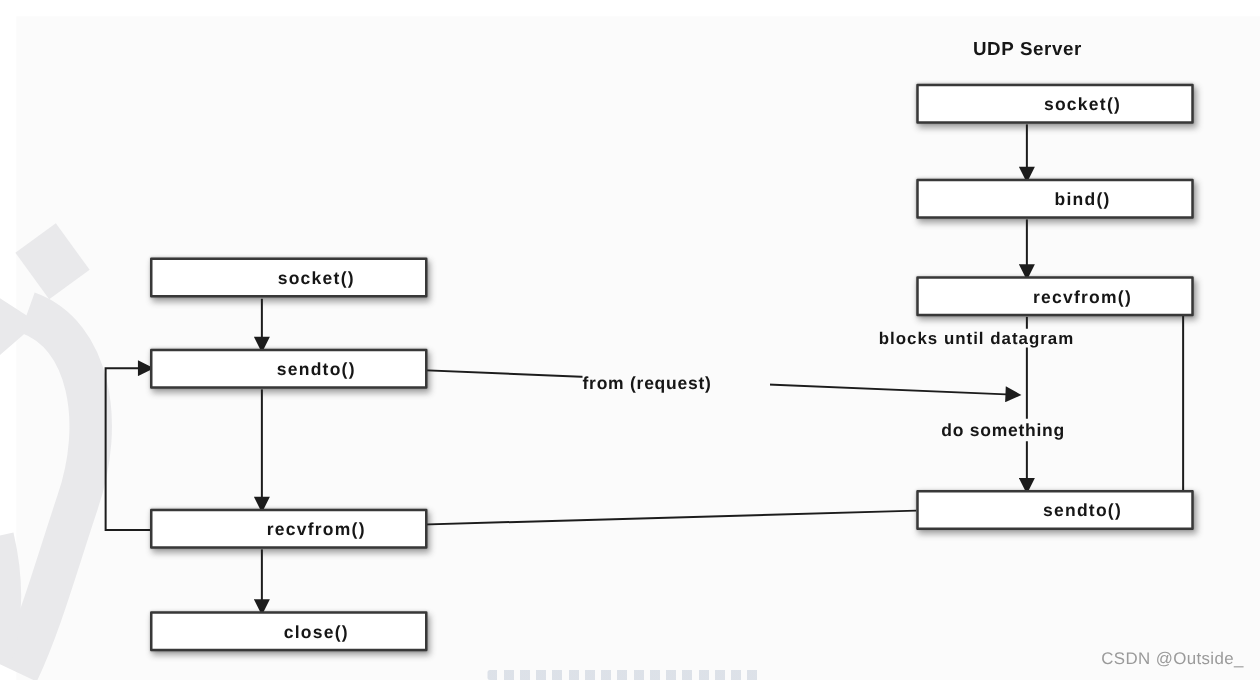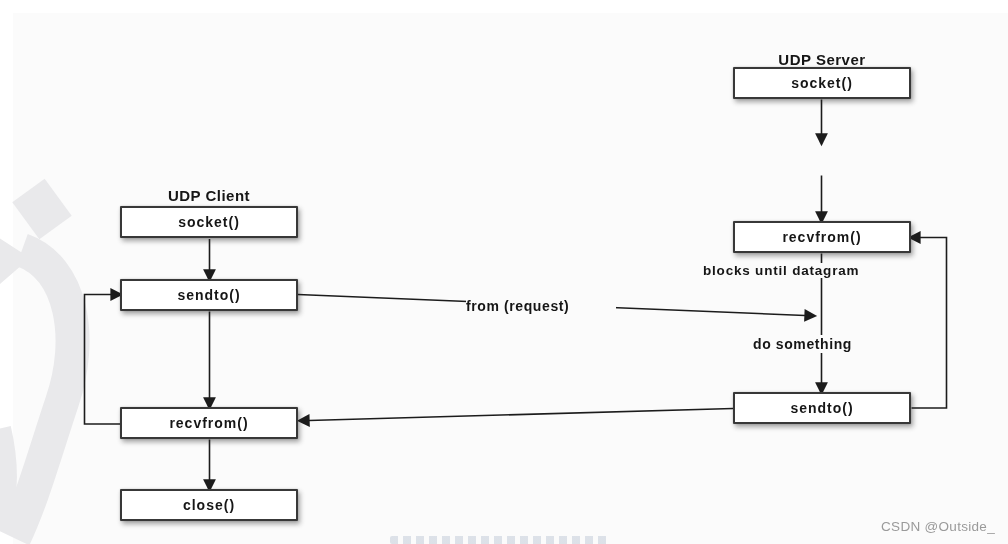--- a/index.html
+++ b/index.html
@@ -25,30 +25,30 @@
     background:var(--background);
   }
   svg.layer{position:absolute;left:0;top:0;width:1008px;height:544px;pointer-events:none;}
   .wm-shape{fill:none;stroke:var(--watermark-gray);}
   .wm-fill{fill:var(--watermark-gray);stroke:none;}
   .conn{fill:none;stroke:var(--arrow);stroke-width:1.6;}
   .ah-fill{fill:var(--arrow);}
 
   .title{
     position:absolute;width:178px;text-align:center;
-    font-size:15px;font-weight:bold;color:var(--text);letter-spacing:.5px;margin-top:20px;
+    font-size:15px;font-weight:bold;color:var(--text);letter-spacing:.5px;
   }
   .box{
     position:absolute;width:174px;height:28px;
     background:var(--box-fill);
     border:2px solid var(--box-border);
     border-radius:1px;
     box-shadow:0 0 2px rgba(0,0,0,.18), 2px 3px 5px rgba(40,40,40,.42);
     display:flex;align-items:center;justify-content:center;
-    font-size:14px;font-weight:bold;color:var(--text);letter-spacing:1px;
+    font-size:14px;font-weight:bold;color:var(--text);letter-spacing:1px;padding-left:44px;
   }
   .note{
     position:absolute;background:var(--background);
     font-size:14px;font-weight:bold;color:var(--text);
     letter-spacing:.6px;text-align:left;
   }
   .note-blocks{left:703px;top:263px;width:222px;line-height:15px;font-size:13.5px;letter-spacing:.8px;}
   .note-do{left:753px;top:335px;width:136px;padding:1px 0;}
   .note-req{left:466px;top:297px;width:150px;padding:1px 0;}
   .note-rep{left:466px;top:405px;width:130px;padding:1px 0;}
@@ -90,29 +90,29 @@
 
     <path class="conn" marker-end="url(#ah)" d="M821.5,99.5 L821.5,134"></path>
     <path class="conn" marker-end="url(#ah)" d="M821.5,175.5 L821.5,212"></path>
     <path class="conn" marker-end="url(#ah)" d="M821.5,253.5 L821.5,383"></path>
     <path class="conn" marker-end="url(#ah)" d="M911.5,408 L946.5,408 L946.5,237.5 L920,237.5"></path>
 
     <path class="conn" marker-end="url(#ah)" d="M298,294.5 L805,315.5"></path>
     <path class="conn" marker-end="url(#ah)" d="M733,408.5 L309,420.5"></path>
   </svg>
 
-  <div class="title" style="left:120px;top:167px;">UDP Client</div>
   <div class="title" style="left:733px;top:31px;">UDP Server</div>
 
   <div class="box" style="left:120px;top:206px;">socket()</div>
   <div class="box" style="left:120px;top:279px;">sendto()</div>
   <div class="box" style="left:120px;top:407px;">recvfrom()</div>
   <div class="box" style="left:120px;top:489px;">close()</div>
 
   <div class="box" style="left:733px;top:67px;">socket()</div>
+  <div class="box" style="left:733px;top:143px;">bind()</div>
   <div class="box" style="left:733px;top:221px;">recvfrom()</div>
   <div class="box" style="left:733px;top:392px;">sendto()</div>
 
   <div class="note note-blocks">
     <div>blocks until datagram</div>
   </div>
   <div class="note note-do">do something</div>
   <div class="note note-req">from (request)</div>
 
   <div class="cropped-caption"></div>

